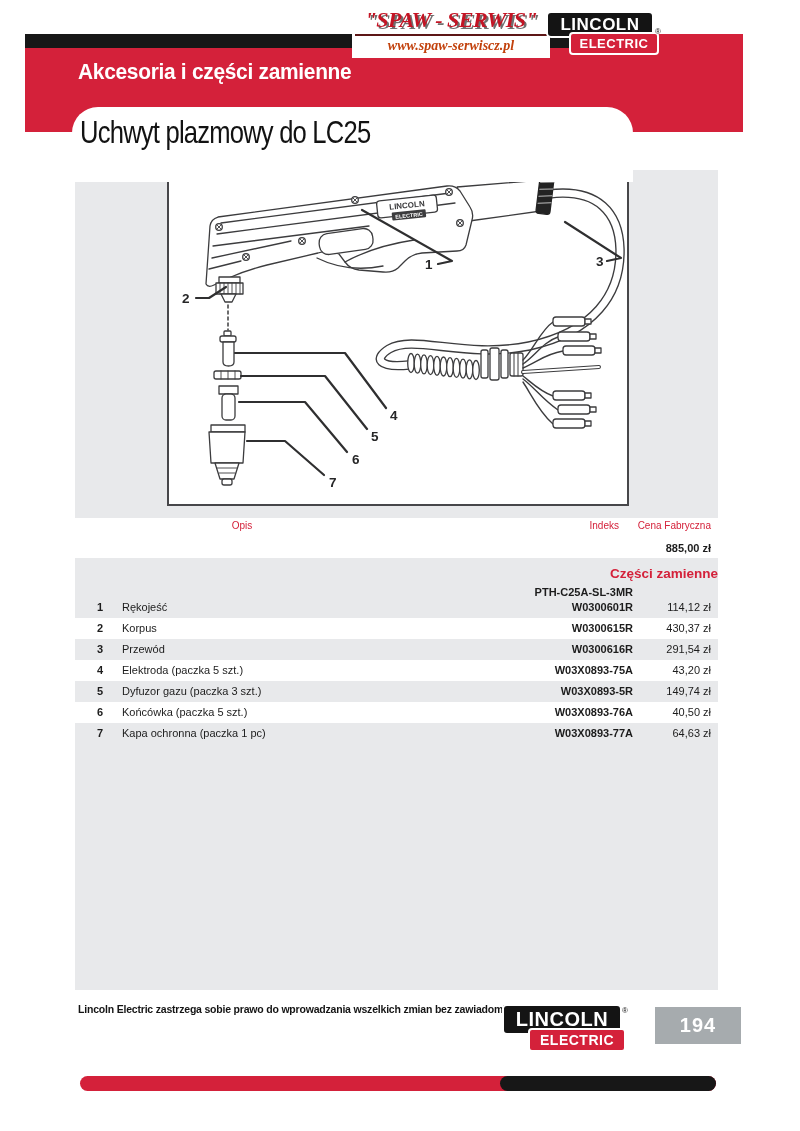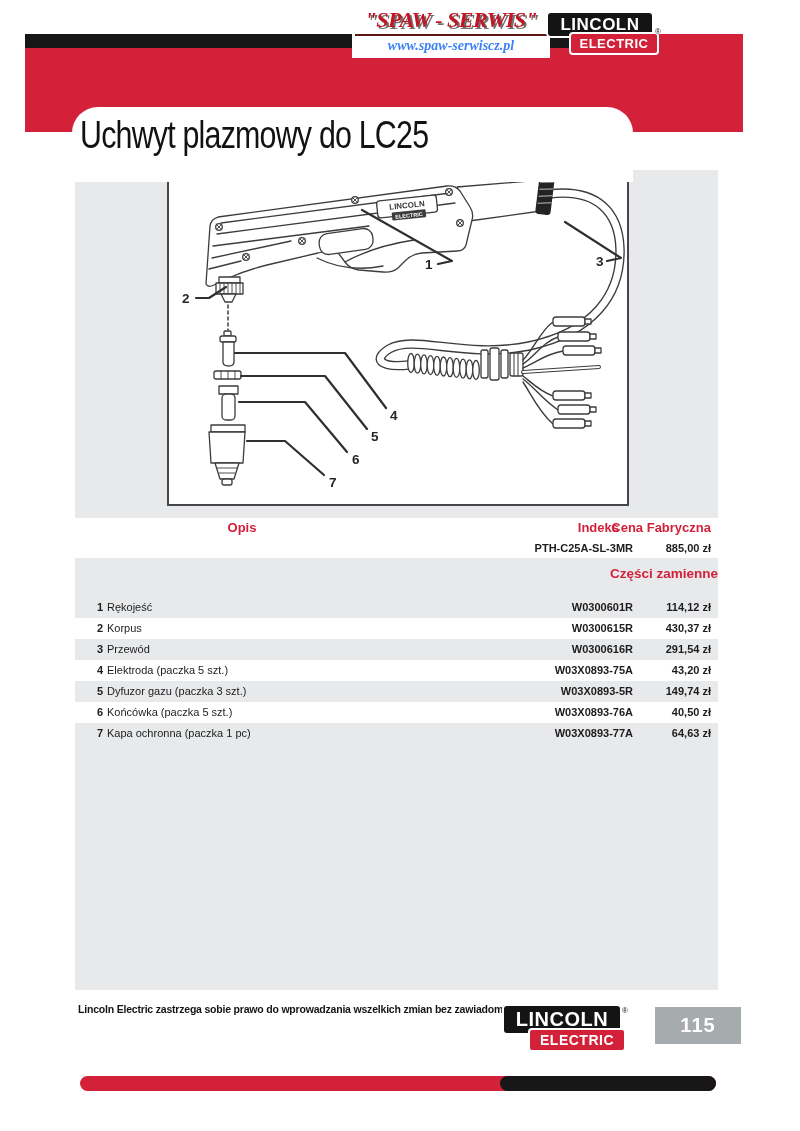--- a/index.html
+++ b/index.html
@@ -18,88 +18,89 @@
             line-height:13.5px;text-align:right;}
   .validity b{font-size:11px;}
 
   
   .spaw-plate{left:352px;top:0;width:198px;height:58px;background:#fff;z-index:4;text-align:center;}
   .spaw-title{font-family:"Liberation Serif",serif;font-style:italic;font-weight:bold;
               font-size:22px;color:#c41424;text-shadow:2px 2px 0 #6f6f6f;margin-top:7px;
               letter-spacing:-0.5px;white-space:nowrap;}
   .spaw-rule{height:2px;background:#5d1616;width:192px;margin:1px auto 2px auto;}
   .spaw-url{font-family:"Liberation Serif",serif;font-style:italic;font-weight:bold;
-            font-size:14px;color:#3b82f6;}
+            font-size:14px;color:#c2410c;}
 
   
   .lin-black{background:#141414;border:2px solid #fff;border-radius:5px;color:#fff;
              font-weight:bold;text-align:center;z-index:5;}
   .lin-red{background:#d4213a;border:2px solid #fff;border-radius:4px;color:#fff;
            font-weight:bold;text-align:center;z-index:6;}
   .lin-reg{z-index:7;font-size:8px;color:#141414;}
   .lin-top-black{left:546px;top:11px;width:104px;height:23px;font-size:17px;line-height:23px;letter-spacing:.5px;}
   .lin-top-red{left:569px;top:32px;width:86px;height:19px;font-size:13px;line-height:19px;letter-spacing:.5px;}
   .lin-reg-top{left:655px;top:27px;}
   .lin-foot-black{left:502px;top:1004px;width:116px;height:27px;font-size:20px;line-height:27px;letter-spacing:.5px;}
   .lin-foot-red{left:528px;top:1028px;width:94px;height:20px;font-size:14px;line-height:20px;letter-spacing:.5px;}
   .lin-reg-foot{left:622px;top:1006px;}
 
   
   .title-card{left:72px;top:107px;width:561px;height:75px;background:#fff;
               border-radius:26px 26px 0 0;z-index:3;}
-  .page-title{position:absolute;left:8px;top:7px;font-size:38px;font-weight:400;color:#121212;
+  .page-title{position:absolute;left:8px;top:7px;font-size:32px;font-weight:400;color:#121212;
               letter-spacing:-1px;white-space:nowrap;}
   .page-title .cond{transform:scaleX(.8);}
 
   
   .panel{left:75px;top:170px;width:643px;height:820px;background:#e8e9eb;z-index:0;}
   .diagram-box{left:167px;top:172px;width:462px;height:334px;background:#fff;
                border:2px solid #47474a;box-sizing:border-box;z-index:1;}
   .diagram-box svg{display:block;}
   svg text{font-family:"Liberation Sans",sans-serif;}
   .dlabel{font-size:13.5px;font-weight:bold;fill:#262627;}
 
   
   .white-band{left:75px;top:518px;width:643px;height:40px;background:#fff;z-index:1;}
-  .thead{left:75px;top:520px;width:643px;height:16px;z-index:2;font-size:13px;
-         font-weight:bold;color:#d4213a;}
+  .thead{left:75px;top:520px;width:643px;height:16px;z-index:2;font-size:10px;
+         font-weight:normal;color:#d4213a;}
   .th-opis{position:absolute;left:22px;width:290px;text-align:center;}
   .th-indeks{position:absolute;right:99px;}
   .th-cena{position:absolute;right:7px;}
   .main-row{left:75px;top:538px;width:643px;height:20px;z-index:2;font-size:11px;line-height:20px;}
   .mr-name{position:absolute;left:22px;white-space:nowrap;}
-  .mr-indeks{position:absolute;right:85px;font-weight:bold;}
+  .mr-indeks{position:absolute;right:85px;font-weight:bold;margin-top:44px;}
   .mr-cena{position:absolute;right:7px;font-weight:bold;}
   .section-title{left:75px;top:566px;width:643px;z-index:2;text-align:right;color:#d4213a;
                  font-size:13.5px;font-weight:bold;}
   .rows{left:75px;top:597px;width:643px;z-index:2;font-size:11px;}
   .prow{position:relative;height:21px;line-height:21px;}
   .prow:nth-child(even){background:#ffffff;}
   .c-num{position:absolute;left:22px;font-weight:bold;}
-  .c-name{position:absolute;left:32px;white-space:nowrap;}
+  .c-name{position:absolute;left:47px;white-space:nowrap;}
   .c-indeks{position:absolute;right:85px;font-weight:bold;text-align:center;}
-  .c-cena{position:absolute;right:7px;font-weight:bold;}
+  .c-cena{position:absolute;right:7px;font-weight:normal;}
 
   
   .notes{left:78px;top:1001px;font-size:10.5px;font-weight:bold;line-height:16px;color:#141414;
          letter-spacing:-0.2px;}
   .pagenum-box{left:655px;top:1007px;width:86px;height:37px;background:#a6abae;z-index:2;
                color:#fff;font-size:20px;font-weight:bold;text-align:center;line-height:37px;
                letter-spacing:1px;}
   .bottom-bar{left:80px;top:1076px;width:636px;height:15px;background:#d4213a;border-radius:8px;z-index:1;}
   .bottom-bar-black{position:absolute;right:0;top:0;width:34%;height:15px;background:#171717;
                     border-radius:8px;}
 </style>
 </head>
 <body>
 
 <div class="page">
 
   <div class="abs red-banner"></div>
   <div class="abs black-bar"></div>
+  <div class="abs banner-title"><span class="cond">Akcesoria i części zamienne</span></div>
 
 
   <div class="abs spaw-plate">
     <div class="spaw-title">"SPAW - SERWIS"</div>
     <div class="spaw-rule"></div>
     <div class="spaw-url">www.spaw-serwiscz.pl</div>
   </div>
 
   <div class="abs lin-black lin-top-black">LINCOLN</div>
   <div class="abs lin-reg lin-reg-top">®</div>
@@ -305,20 +306,20 @@
 
   <div class="abs notes">
     <div>Lincoln Electric zastrzega sobie prawo do wprowadzania wszelkich zmian bez zawiadomienia.</div>
   </div>
 
   <div class="abs lin-black lin-foot-black">LINCOLN</div>
   <div class="abs lin-reg lin-reg-foot">®</div>
   <div class="abs lin-red lin-foot-red">ELECTRIC</div>
 
   <div class="abs pagenum-box">
-    <span>115</span>
+    <span>194</span>
   </div>
 
   <div class="abs bottom-bar">
     <div class="bottom-bar-black"></div>
   </div>
 
 </div>
 
 </body></html>

